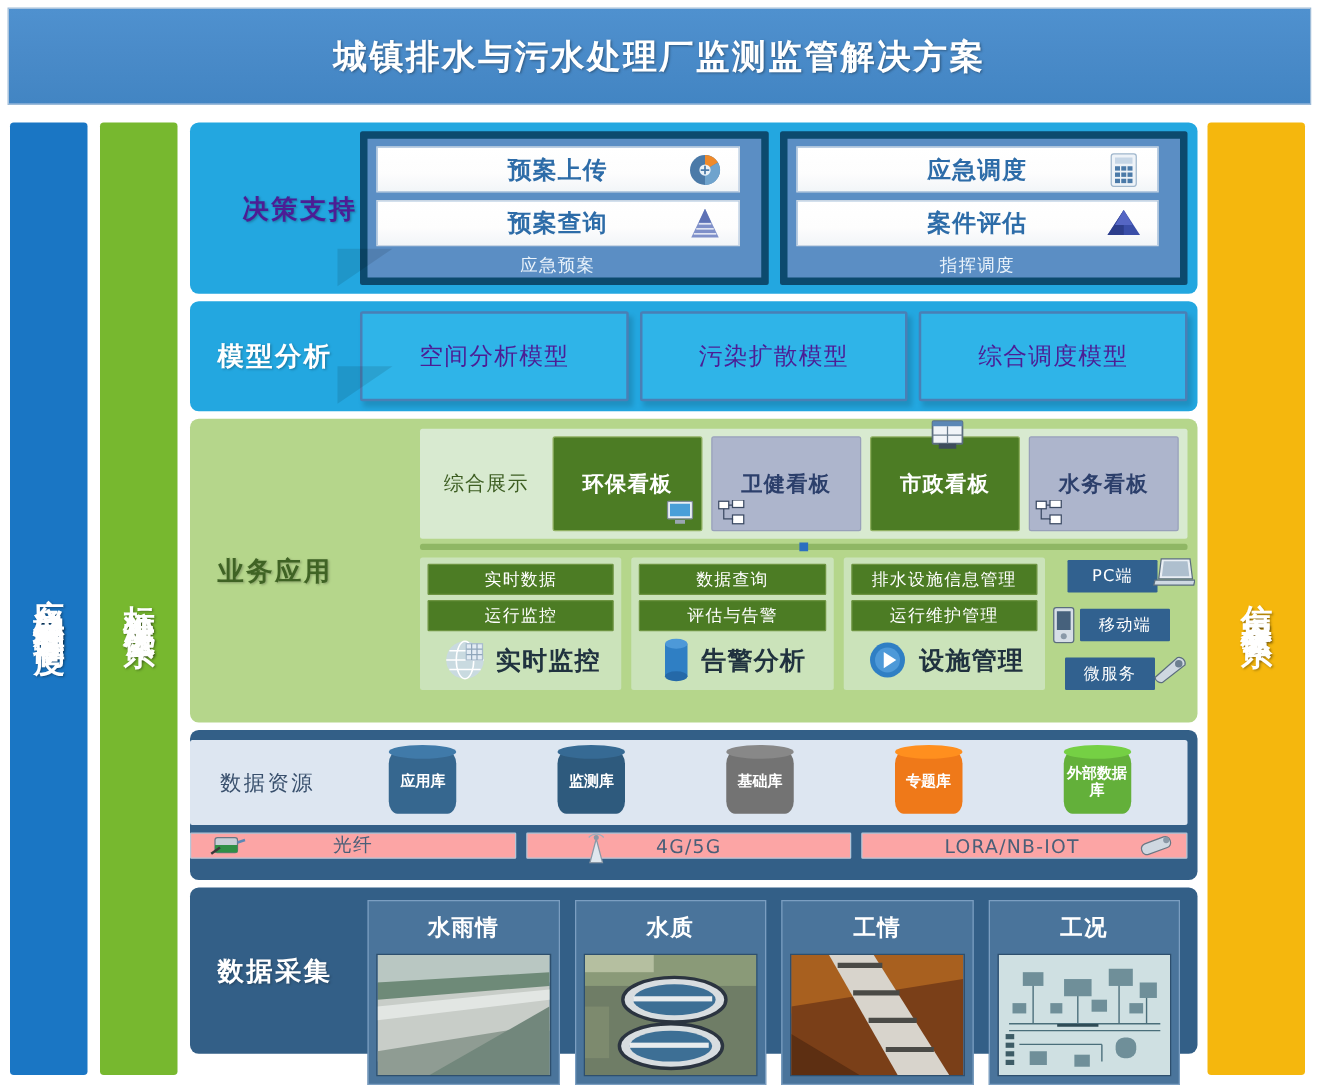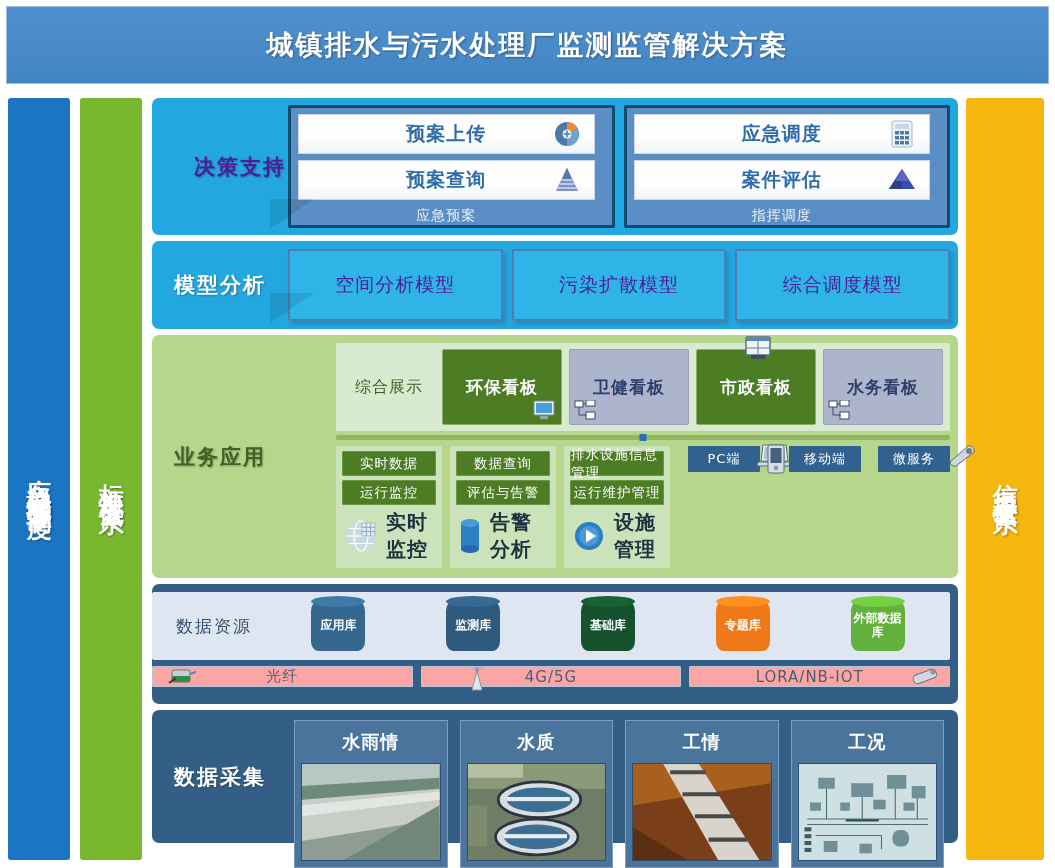--- a/index.html
+++ b/index.html
@@ -52,21 +52,21 @@
     border-top:30px solid rgba(0,0,0,0.10);
     border-right:44px solid transparent;
     z-index:1; pointer-events:none;
   }
 
   
   #band-decision{ background:#23a7e0; height:137px; padding:7px 8px 7px 0; }
   #band-decision .band-label{ color:#4c1d95;padding-left:40px; }
   #dec-groups{ display:flex; gap:9px; height:100%; }
   .dec-group{
-    flex:1; background:#5b8ec4; border:3px solid #0c4a6e; border-radius:2px;
+    flex:1; background:#5b8ec4; border:6px solid #0c4a6e; border-radius:2px;
     display:flex; flex-direction:column; padding:6px 17px 0 7px;
   }
   .dec-row{
     background:linear-gradient(180deg,#ffffff 0%,#fdfdfd 60%,#f2f5f8 100%);
     border:1px solid #c9d6e4; height:40px; margin-bottom:6px;
     display:flex; align-items:center; justify-content:center; position:relative;
   }
   .dec-row span.txt{ font-size:19px; font-weight:bold; color:#2d6ca8; letter-spacing:1px; }
   .dec-icon{ position:absolute; right:12px; top:50%; transform:translateY(-50%);
              width:30px; height:30px; display:flex; align-items:center; justify-content:center; }
@@ -109,21 +109,21 @@
   .biz-pill{
     background:#4c7c24; color:#ffffff; font-size:13.5px; letter-spacing:1px;
     height:25px; display:flex; align-items:center; justify-content:center;
     border:1px solid #6d9441; border-radius:1px;
   }
   .biz-big{
     flex:1; display:flex; align-items:center; justify-content:center; gap:6px;
     color:#20323f; font-size:20px; font-weight:bold; letter-spacing:1px;
     position:relative;
   }
-  #biz-clients{ flex:0 0 106px; display:flex; flex-direction:row; justify-content:flex-end; gap:13px; padding-left:4px; }
+  #biz-clients{ flex:0 0 106px; display:flex; flex-direction:column; justify-content:flex-end; gap:13px; padding-left:4px; }
   .client-chip{
     background:#31618f; color:#ffffff; font-size:13px; letter-spacing:1px;
     height:26px; display:flex; align-items:center; justify-content:center;
     position:relative; border-radius:1px; width:72px;
   }
   .client-chip.c-pc{ margin-left:6px; }
   .client-chip.c-mobile{ margin-left:16px; }
   .client-chip.c-micro{ margin-left:4px; }
   .client-chip .cicon{ position:absolute; width:30px; height:26px; }
   .client-chip .cicon.right{ right:-26px; top:-4px; }
@@ -426,21 +426,21 @@
       <div id="net-body">
         <div id="net-db">
           <div class="db-head">数据资源</div>
           <div class="db">
             <div class="cyl" style="background:#36678f">应用库</div>
           </div>
           <div class="db">
             <div class="cyl" style="background:#2e5a7d">监测库</div>
           </div>
           <div class="db">
-            <div class="cyl" style="background:#14532d">基础库</div>
+            <div class="cyl" style="background:#737373">基础库</div>
           </div>
           <div class="db">
             <div class="cyl" style="background:#ef7919">专题库</div>
           </div>
           <div class="db">
             <div class="cyl" style="background:#63b03a">外部数据库</div>
           </div>
         </div>
         <div id="net-links">
           <div class="link-chip">

